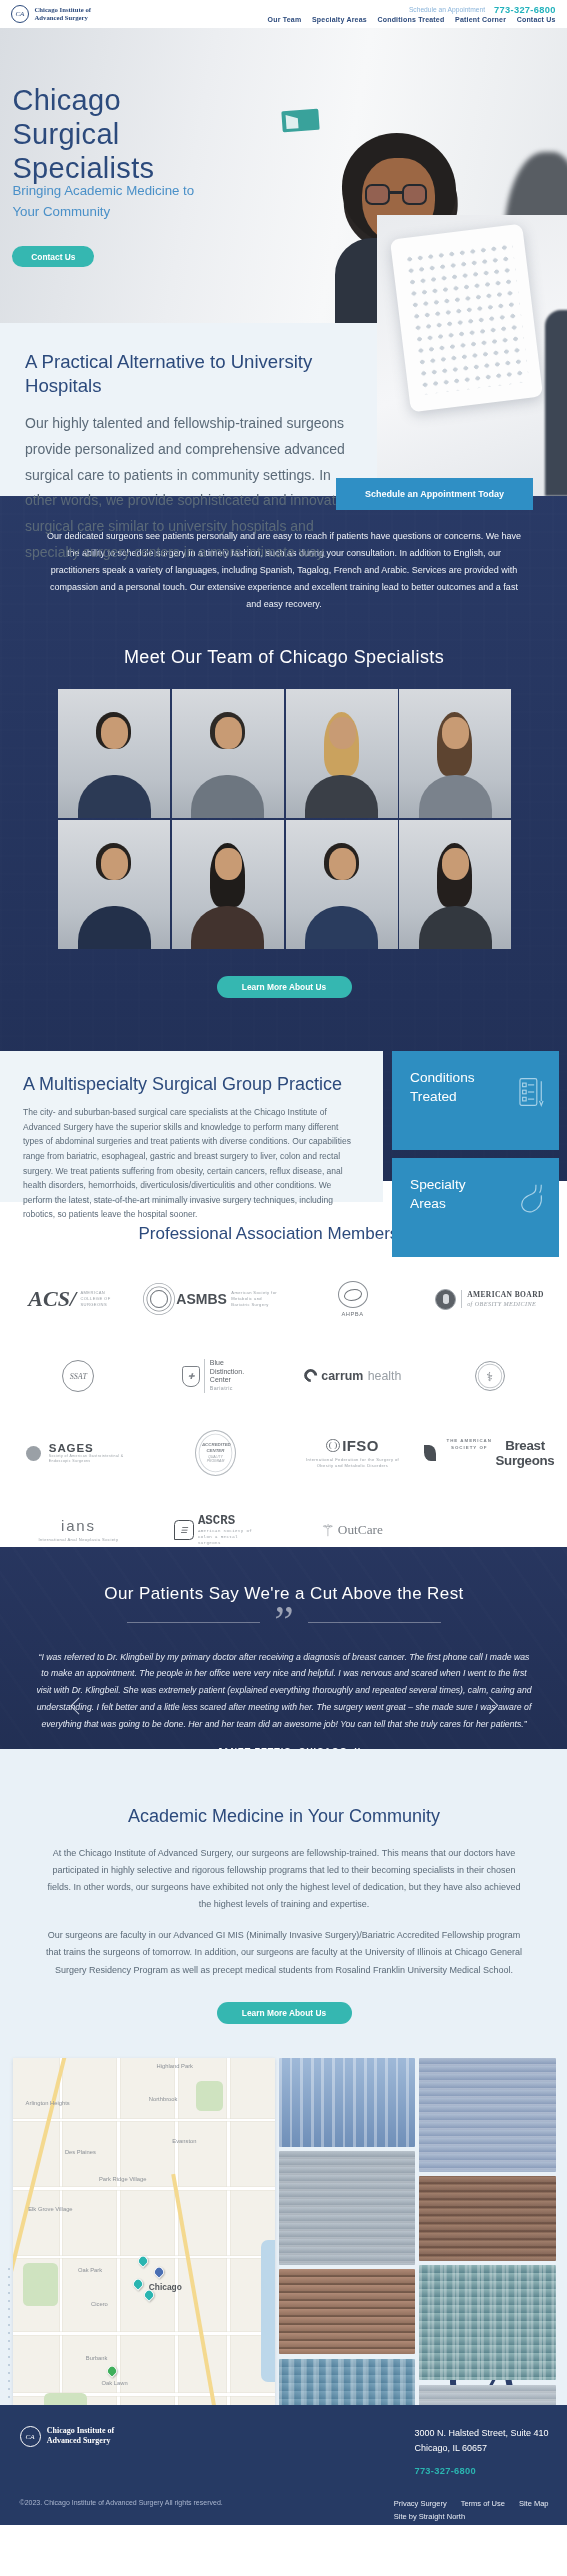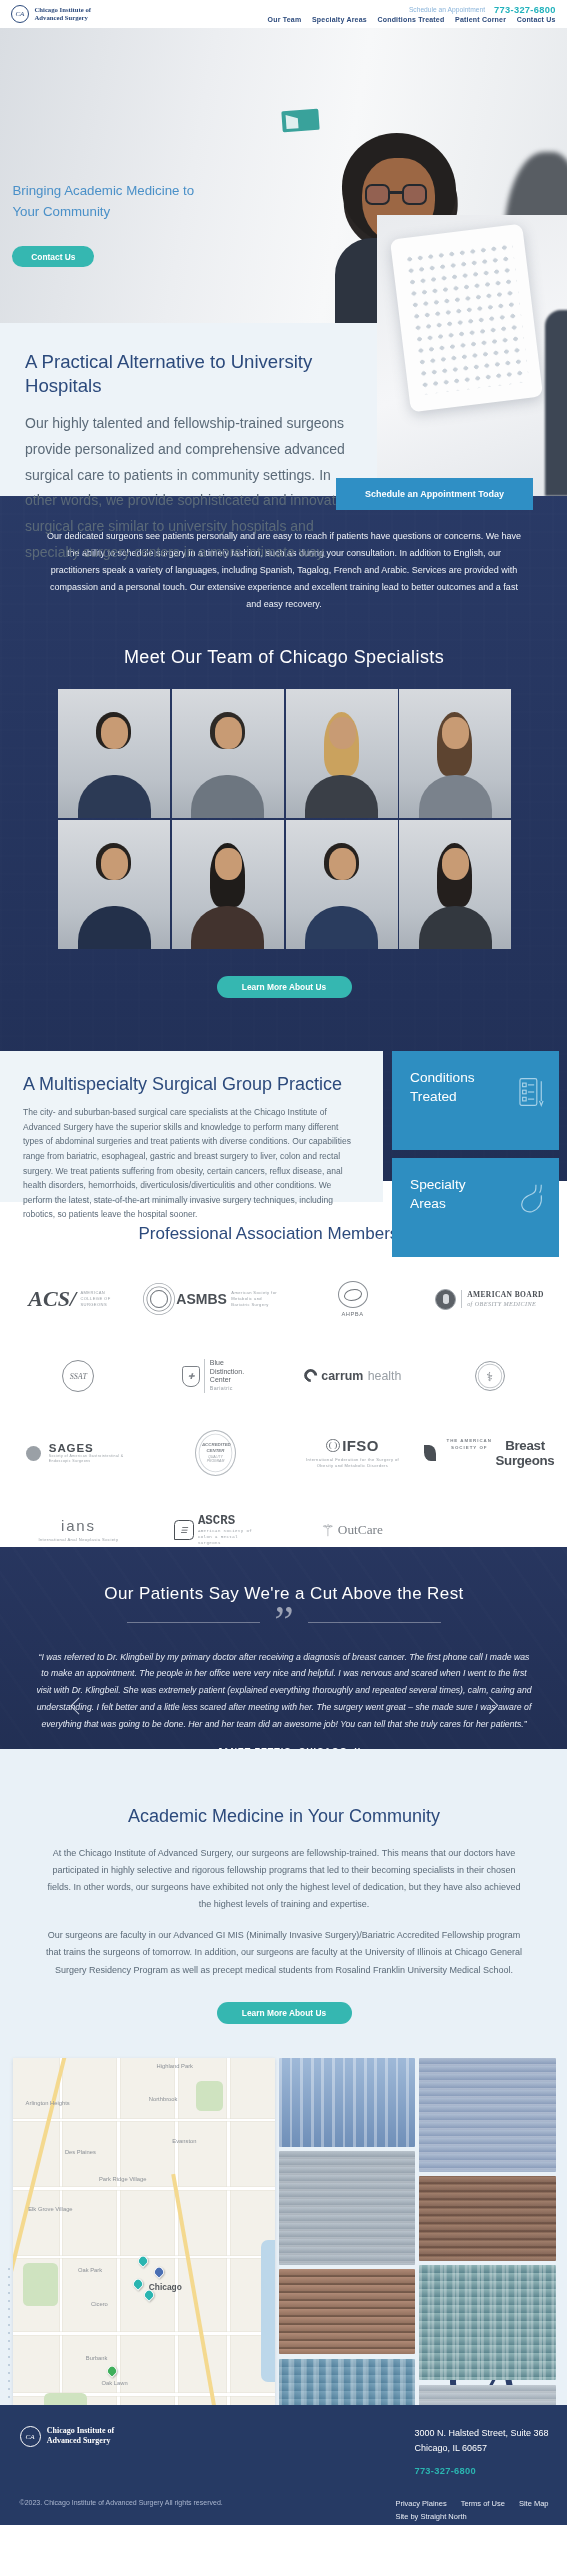--- a/index.html
+++ b/index.html
@@ -243,20 +243,21 @@
     <i class="hair"></i>
       <i class="face"></i>
     <span class="glasses">
         <i></i>
         <i></i>
       </span>
     <i class="smile"></i>
       <i class="torso"></i>
   </div>
   <div class="person2"></div>
+  <h1 class="hero-title">Chicago Surgical Specialists</h1>
   <p class="hero-sub">Bringing Academic Medicine to Your Community</p>
   <button class="btn-teal hero-cta">Contact Us</button>
 </section>
 
 <section class="s-alt">
   <div class="alt-photo">
     <div class="tablet"></div>
     <div class="sleeve"></div>
   </div>
   <div class="alt-inner">
@@ -522,30 +523,30 @@
 <section class="s-footer">
   <div class="f-top">
     <div class="f-brand">
       <span class="mono">CA</span>
       <span class="brand-name">
         <span>Chicago Institute of</span><br>
         <span>Advanced Surgery</span>
       </span>
     </div>
     <div class="f-addr">
-      <span>3000 N. Halsted Street, Suite 368</span><br>
+      <span>3000 N. Halsted Street, Suite 410</span><br>
       <span>Chicago, IL 60657</span>
       <a href="#" class="f-phone">773-327-6800</a>
     </div>
   </div>
   <div class="f-bottom">
     <span class="f-copy">©2023. Chicago Institute of Advanced Surgery All rights reserved.</span>
     <div class="f-links">
       <div class="f-links-row">
-        <a href="#">Privacy Plaines</a>
+        <a href="#">Privacy Surgery</a>
         <a href="#">Terms of Use</a>
         <a href="#">Site Map</a>
       </div>
       <span class="f-credit">Site by Straight North</span>
     </div>
   </div>
 </section>
 
 
 </body></html>

